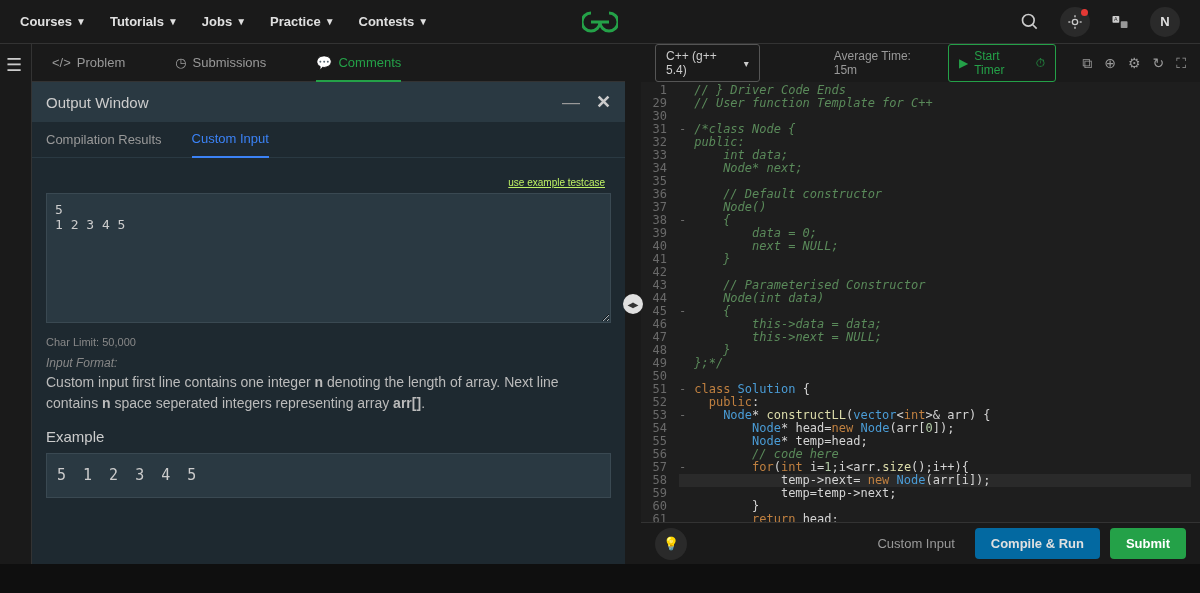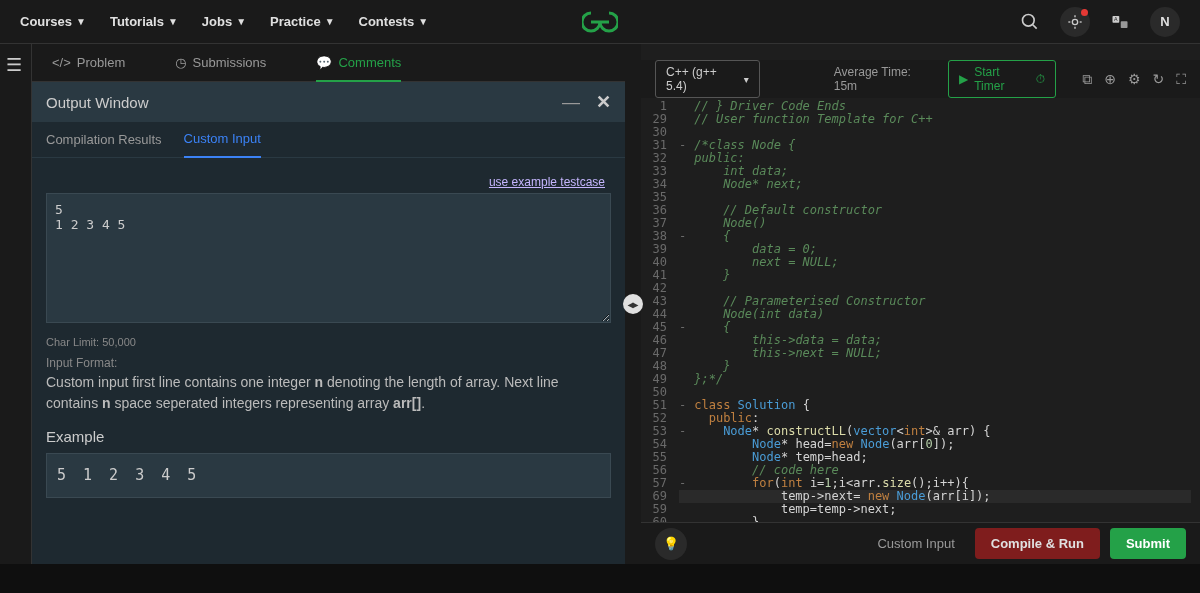--- a/index.html
+++ b/index.html
@@ -18,37 +18,37 @@
 .left-col { width:32px; background:#1a1a1a; border-right:1px solid #333; }
 .hamburger { color:#ccc; font-size:18px; padding:10px 6px; cursor:pointer; }
 .left-panel { width:593px; background:#1e2930; display:flex; flex-direction:column; }
 .tabs { height:38px; background:#1a1a1a; display:flex; align-items:center; padding:0 20px; gap:50px; border-bottom:1px solid #333; }
 .tab { color:#999; cursor:pointer; display:flex; align-items:center; gap:6px; font-size:13px; }
 .tab.active { color:#24a148; border-bottom:2px solid #24a148; padding-bottom:10px; margin-bottom:-11px; }
 .output-header { height:40px; background:#2a3942; display:flex; align-items:center; padding:0 14px; color:#ccc; font-size:15px; }
 .output-header .close { margin-left:auto; display:flex; gap:16px; align-items:center; }
 .min-btn { color:#999; font-size:18px; cursor:pointer; }
 .close-btn { color:#ccc; font-size:18px; font-weight:bold; cursor:pointer; }
-.subtabs { height:36px; display:flex; align-items:center; padding:0 14px; gap:22px; border-bottom:1px solid #2a3942; }
+.subtabs { height:36px; display:flex; align-items:center; padding:0 14px; gap:30px; border-bottom:1px solid #2a3942; }
 .subtab { color:#999; cursor:pointer; font-size:13px; }
 .subtab.active { color:#3b82f6; border-bottom:2px solid #3b82f6; padding-bottom:10px; margin-bottom:-10px; }
 .content { padding:10px 14px; flex:1; overflow:auto; }
 .link-right { text-align:right; margin:6px 6px 4px 0; }
-.link-right a { color:#c4b5fd; text-decoration:underline; font-size:12px; cursor:pointer; }
+.link-right a { color:#bef264; text-decoration:underline; font-size:10px; cursor:pointer; }
 .textarea { width:100%; height:130px; background:#2a3942; border:1px solid #3a4952; color:#ccc; padding:8px; font-family:monospace; font-size:13px; resize:vertical; }
 .char-limit { color:#888; font-size:11px; margin-top:10px; }
 .input-format { margin-top:8px; }
-.input-format .lbl { color:#888; font-size:12px; }
+.input-format .lbl { color:#888; font-size:12px;font-style:italic; }
 .input-format .desc { color:#bbb; font-size:14px; line-height:1.5; margin-top:2px; }
 .example-lbl { color:#ccc; font-size:15px; margin-top:14px; margin-bottom:8px; }
 .example-box { width:100%; background:#2a3942; border:1px solid #3a4952; color:#ccc; padding:10px; font-family:monospace; font-size:15px; letter-spacing:4px; line-height:1.5; }
 .splitter { width:16px; background:#1a1a1a; position:relative; display:flex; align-items:center; justify-content:center; }
 .splitter-handle { width:20px; height:20px; border-radius:50%; background:#e0e0e0; color:#333; display:flex; align-items:center; justify-content:center; font-size:10px; font-weight:bold; position:absolute; top:250px; }
 .right-panel { flex:1; background:#1e1e1e; display:flex; flex-direction:column; }
-.editor-toolbar { height:38px; background:#1a1a1a; display:flex; align-items:center; padding:0 14px; gap:14px;margin-top:16px; }
+.editor-toolbar { height:38px; background:#1a1a1a; display:flex; align-items:center; padding:0 14px; gap:14px; }
 .lang-select { padding:4px 10px; border:1px solid #555; background:#1a1a1a; color:#ccc; border-radius:3px; cursor:pointer; display:flex; align-items:center; gap:6px; font-size:12px; }
 .avg-time { color:#999; font-size:12px; margin-left:60px; }
 .start-timer { margin-left:auto; border:1px solid #24a148; color:#24a148; padding:4px 10px; border-radius:3px; cursor:pointer; display:flex; align-items:center; gap:6px; font-size:12px; }
 .toolbar-icons { display:flex; gap:12px; margin-left:12px; }
 .tb-icon { color:#999; cursor:pointer; font-size:14px; }
 .editor { flex:1; display:flex; overflow:auto; background:#1e1e1e; font-family:Consolas,monospace; font-size:12px; line-height:1.1; }
 .gutter { width:32px; text-align:right; color:#6a6a6a; padding:2px 6px 2px 0; background:#1e1e1e; user-select:none; }
 .gutter div { height:13px; }
 .code { flex:1; padding:2px 9px 2px 6px; white-space:pre; }
 .code div { height:13px; }
@@ -58,21 +58,21 @@
 .c-type { color:#4a9cd6; }
 .c-num { color:#b5cea8; }
 .c-fn { color:#dcdcaa; }
 .c-op { color:#d4d4d4; }
 .c-text { color:#d4d4d4; }
 .hl-line { background:#2a2a2a; }
 .bottom-bar { height:42px; background:#1a1a1a; border-top:1px solid #333; display:flex; align-items:center; padding:0 14px; gap:10px; }
 .hint-btn { width:32px; height:32px; border-radius:50%; background:#2a2a2a; display:flex; align-items:center; justify-content:center; cursor:pointer; }
 .custom-input-link { margin-left:auto; color:#999; cursor:pointer; font-size:13px; margin-right:10px; }
 .btn { padding:8px 16px; border-radius:4px; cursor:pointer; font-size:13px; font-weight:600; }
-.btn-dark { background:#7f1d1d; color:#e0e0e0; }
+.btn-dark { background:#0369a1; color:#e0e0e0; }
 .btn-green { background:#24a148; color:#fff; }
 svg { display:block; }
 </style>
 </head>
 <body>
 
 <div class="topbar">
   <div class="nav-left">
     <div class="nav-item">
         <span>Courses</span>
@@ -222,21 +222,21 @@
           <div>48</div>
           <div>49</div>
           <div>50</div>
           <div>51</div>
           <div>52</div>
           <div>53</div>
           <div>54</div>
           <div>55</div>
           <div>56</div>
           <div>57</div>
-          <div>69</div>
+          <div>58</div>
           <div>59</div>
           <div>60</div>
           <div>61</div>
         </div>
       <div class="code" id="code"><div><span class="fold"> </span> <span class="c-comment">// } Driver Code Ends</span></div><div><span class="fold"> </span> <span class="c-comment">// User function Template for C++</span></div><div><span class="fold"> </span> </div><div><span class="fold">-</span> <span class="c-comment">/*class Node {</span></div><div><span class="fold"> </span> <span class="c-comment">public:</span></div><div><span class="fold"> </span> <span class="c-comment">    int data;</span></div><div><span class="fold"> </span> <span class="c-comment">    Node* next;</span></div><div><span class="fold"> </span> </div><div><span class="fold"> </span> <span class="c-comment">    // Default constructor</span></div><div><span class="fold"> </span> <span class="c-comment">    Node()</span></div><div><span class="fold">-</span> <span class="c-comment">    {</span></div><div><span class="fold"> </span> <span class="c-comment">        data = 0;</span></div><div><span class="fold"> </span> <span class="c-comment">        next = NULL;</span></div><div><span class="fold"> </span> <span class="c-comment">    }</span></div><div><span class="fold"> </span> </div><div><span class="fold"> </span> <span class="c-comment">    // Parameterised Constructor</span></div><div><span class="fold"> </span> <span class="c-comment">    Node(int data)</span></div><div><span class="fold">-</span> <span class="c-comment">    {</span></div><div><span class="fold"> </span> <span class="c-comment">        this-&gt;data = data;</span></div><div><span class="fold"> </span> <span class="c-comment">        this-&gt;next = NULL;</span></div><div><span class="fold"> </span> <span class="c-comment">    }</span></div><div><span class="fold"> </span> <span class="c-comment">};*/</span></div><div><span class="fold"> </span> </div><div><span class="fold">-</span> <span class="c-kw">class</span> <span class="c-type">Solution</span> <span class="c-op">{</span></div><div><span class="fold"> </span>   <span class="c-kw">public</span><span class="c-op">:</span></div><div><span class="fold">-</span>     <span class="c-type">Node</span><span class="c-op">*</span> <span class="c-fn">constructLL</span><span class="c-op">(</span><span class="c-type">vector</span><span class="c-op">&lt;</span><span class="c-kw">int</span><span class="c-op">&gt;&amp;</span> <span class="c-text">arr</span><span class="c-op">) {</span></div><div><span class="fold"> </span>         <span class="c-type">Node</span><span class="c-op">*</span> <span class="c-text">head</span><span class="c-op">=</span><span class="c-kw">new</span> <span class="c-type">Node</span><span class="c-op">(</span><span class="c-text">arr</span><span class="c-op">[</span><span class="c-num">0</span><span class="c-op">]);</span></div><div><span class="fold"> </span>         <span class="c-type">Node</span><span class="c-op">*</span> <span class="c-text">temp</span><span class="c-op">=</span><span class="c-text">head</span><span class="c-op">;</span></div><div><span class="fold"> </span>         <span class="c-comment">// code here</span></div><div><span class="fold">-</span>         <span class="c-kw">for</span><span class="c-op">(</span><span class="c-kw">int</span> <span class="c-text">i</span><span class="c-op">=</span><span class="c-num">1</span><span class="c-op">;</span><span class="c-text">i</span><span class="c-op">&lt;</span><span class="c-text">arr</span><span class="c-op">.</span><span class="c-fn">size</span><span class="c-op">();</span><span class="c-text">i</span><span class="c-op">++){</span></div><div class="hl-line"><span class="fold"> </span>             <span class="c-text">temp</span><span class="c-op">-&gt;</span><span class="c-text">next</span><span class="c-op">=</span> <span class="c-kw">new</span> <span class="c-type">Node</span><span class="c-op">(</span><span class="c-text">arr</span><span class="c-op">[</span><span class="c-text">i</span><span class="c-op">]);</span></div><div><span class="fold"> </span>             <span class="c-text">temp</span><span class="c-op">=</span><span class="c-text">temp</span><span class="c-op">-&gt;</span><span class="c-text">next</span><span class="c-op">;</span></div><div><span class="fold"> </span>         <span class="c-op">}</span></div><div><span class="fold"> </span>         <span class="c-kw">return</span> <span class="c-text">head</span><span class="c-op">;</span></div></div>
     </div>
     <div class="bottom-bar">
       <div class="hint-btn">
           <span>💡</span>
         </div>

